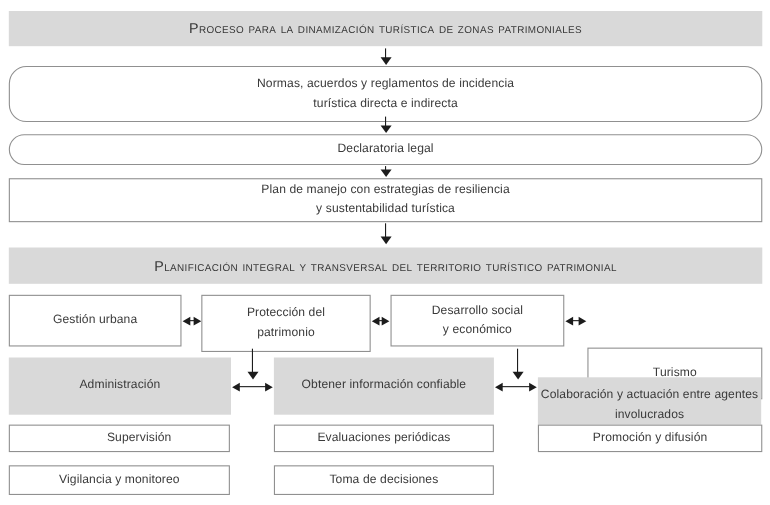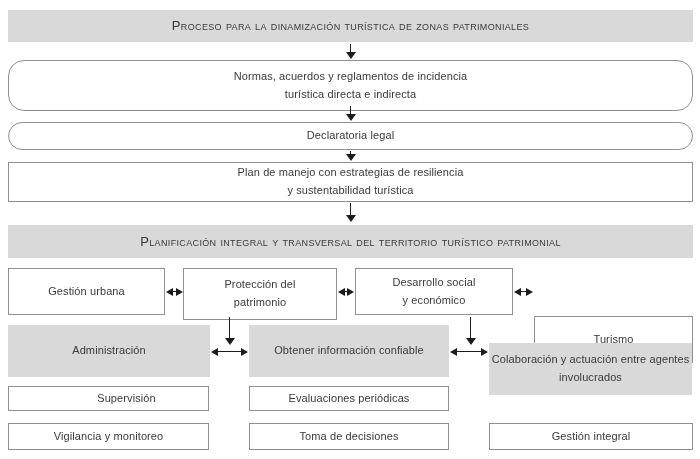--- a/index.html
+++ b/index.html
@@ -107,18 +107,18 @@
   <div class="ha" style="left:450px;top:346px;width:38px;">
     <span class="hl"></span>
     <span class="l"></span>
     <span class="hr"></span>
   </div>
   <div class="box gray" style="left:489px;top:325px;width:203px;height:52px;margin-top:18px;">Colaboración y actuación entre agentes
 involucrados</div>
 
   <div class="box white" style="left:8px;top:386px;width:201px;height:25px;padding-left:36px;">Supervisión</div>
   <div class="box white" style="left:249px;top:386px;width:200px;height:25px;">Evaluaciones periódicas</div>
+  <div class="box white" style="left:489px;top:386px;width:204px;height:25px;">Promoción y difusión</div>
 
   <div class="box white" style="left:8px;top:423px;width:201px;height:27px;">Vigilancia y monitoreo</div>
   <div class="box white" style="left:249px;top:423px;width:200px;height:27px;">Toma de decisiones</div>
-  <div class="box white" style="left:489px;top:423px;width:204px;height:27px;">Gestión integral</div>
 
 </div>
 
 </body></html>

